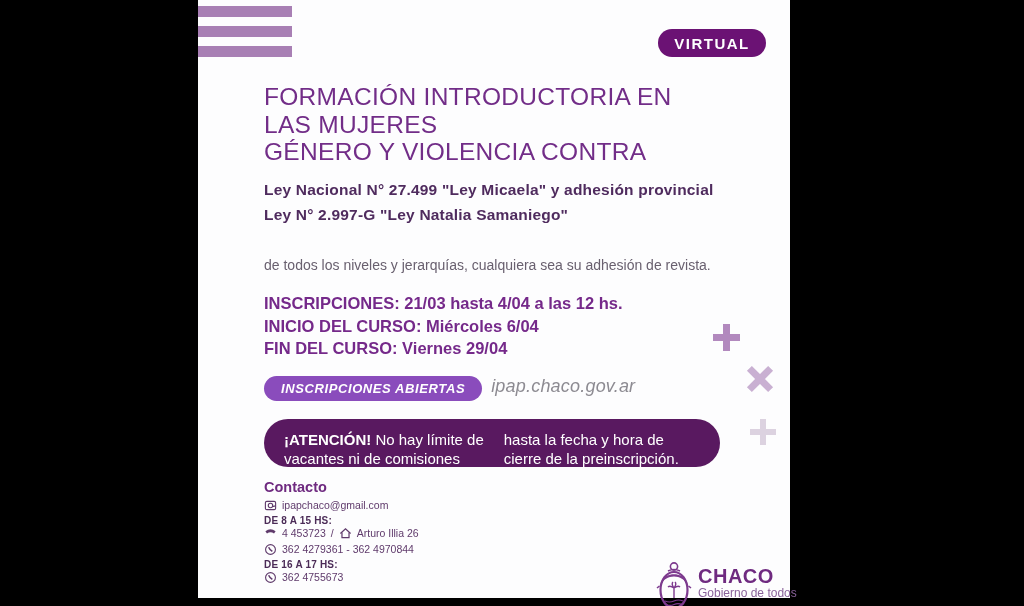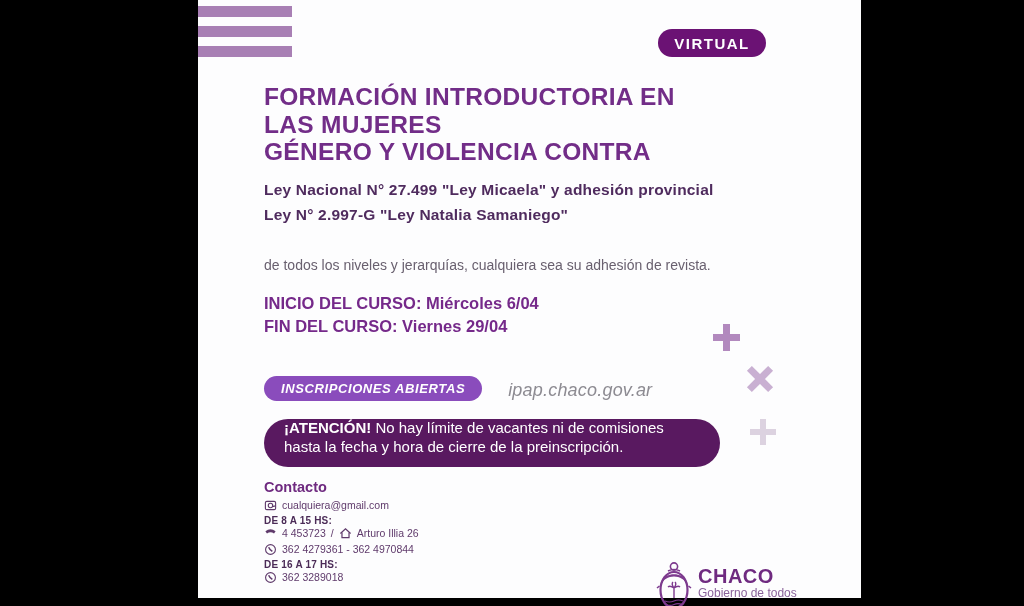--- a/index.html
+++ b/index.html
@@ -6,40 +6,40 @@
     --bg:#000000; --flyer-bg:#fdfdfe; --stripe:#a87fb4; --virtual-bg:#6b1274;
     --title:#722d88; --laws:#4f2b5e; --muted:#69606f; --schedule:#75298a;
     --badge-bg:#8a4cbc; --url:#8d8b92; --attention-bg:#591960;
     --contact:#5f3a6b; --contact-strong:#4b2b57; --logo:#6f2a80; --tagline:#8a639b;
     --deco1:#b289be; --deco2:#c9b0d2; --deco3:#dcd2e0;
   }
   *{margin:0;padding:0;box-sizing:border-box;}
   html,body{background:var(--bg);}
   body{font-family:"Liberation Sans","DejaVu Sans",sans-serif;}
   .stage{position:relative;width:1024px;height:606px;background:var(--bg);overflow:hidden;}
-  .flyer{position:absolute;left:198px;top:0;width:663px;height:598px;background:var(--flyer-bg);}
+  .flyer{position:absolute;left:198px;top:0;width:592px;height:598px;background:var(--flyer-bg);}
   .stripes{position:absolute;left:0;top:6px;width:94px;}
   .stripe{height:11px;background:var(--stripe);margin-bottom:9px;}
   .virtual-pill{position:absolute;left:460px;top:29px;width:108px;height:28px;border-radius:14px;
     background:var(--virtual-bg);color:#fff;font-size:15px;font-weight:600;letter-spacing:1.5px;
     display:flex;align-items:center;justify-content:center;}
-  .title{position:absolute;left:66px;top:83px;font-size:24.5px;line-height:27.5px;font-weight:700;
+  .title{position:absolute;left:66px;top:83px;font-size:24.5px;line-height:27.5px;font-weight:400;
     color:var(--title);letter-spacing:0.3px;}
   .laws{position:absolute;left:66px;top:177px;font-size:15.5px;line-height:25px;font-weight:700;
     color:var(--laws);letter-spacing:0.2px;}
   .audience{position:absolute;left:66px;top:233px;font-size:14px;line-height:21.5px;color:var(--muted);}
   .schedule{position:absolute;left:66px;top:292px;font-size:16.5px;line-height:22.5px;font-weight:800;
     color:var(--schedule);}
-  .enroll-row{position:absolute;left:66px;top:376px;display:flex;align-items:flex-end;gap:26px;}
+  .enroll-row{position:absolute;left:66px;top:376px;display:flex;align-items:flex-start;gap:9px;}
   .enroll-pill{background:var(--badge-bg);color:#fff;border-radius:13px;padding:5px 17px;
     font-size:13px;font-weight:700;font-style:italic;letter-spacing:0.6px;white-space:nowrap;}
   .enroll-url{font-size:18px;color:var(--url);letter-spacing:0.2px;font-style:italic;}
   .attention{position:absolute;left:66px;top:419px;width:456px;height:48px;border-radius:24px;
     background:var(--attention-bg);color:#fff;font-size:15px;line-height:18.5px;
-    display:flex;flex-direction:column;padding:0 20px;}
+    display:flex;justify-content:center;padding:12px 20px;}
   .attention b{font-weight:800;}
   .contact{position:absolute;left:66px;top:479px;color:var(--contact);}
   .contact-heading{font-size:14.5px;font-weight:800;color:var(--logo);margin-bottom:4px;}
   .c-row{display:flex;align-items:center;gap:5px;font-size:10.5px;line-height:13px;margin-bottom:3px;}
   .c-label{font-size:10px;font-weight:800;color:var(--contact-strong);margin:2px 0 1px 0;letter-spacing:0.2px;}
   .c-icon{width:13px;height:13px;flex:0 0 13px;color:var(--contact);display:inline-flex;}
   .c-icon svg{width:13px;height:13px;}
   .deco{position:absolute;}
   .deco svg{display:block;}
   .footer-logo{position:absolute;left:457px;top:538px;display:flex;align-items:flex-start;gap:5px;margin-top:22px;}
@@ -72,20 +72,21 @@
       <div>Ley Nacional N° 27.499 "Ley Micaela" y adhesión provincial</div>
       <div>Ley N° 2.997-G "Ley Natalia Samaniego"</div>
     </div>
 
     <p class="audience">
       <br>
       <span>de todos los niveles y jerarquías, cualquiera sea su adhesión de revista.</span>
     </p>
 
     <div class="schedule">
+      <div>INSCRIPCIONES: 21/03 hasta 4/04 a las 12 hs.</div>
       <div>INICIO DEL CURSO: Miércoles 6/04</div>
       <div>FIN DEL CURSO: Viernes 29/04</div>
     </div>
 
     <div class="enroll-row">
       <span class="enroll-pill">INSCRIPCIONES ABIERTAS</span>
       <span class="enroll-url">ipap.chaco.gov.ar</span>
     </div>
 
     <div class="attention">
@@ -97,21 +98,21 @@
       <div class="contact-heading">Contacto</div>
 
       <div class="c-row">
         <span class="c-icon">
           <svg viewBox="0 0 14 14" fill="none" stroke="currentColor" stroke-width="1.2">
             <rect x="1.5" y="2.5" width="11" height="9" rx="1.5"></rect>
             <circle cx="7" cy="7" r="2.4"></circle>
               <path d="M9.4 7c0 1.4 2 1.4 2 0"></path>
           </svg>
         </span>
-        <span>cualquiera@gmail.com</span>
+        <span>ipapchaco@gmail.com</span>
       </div>
 
       <div class="c-label">DE 8 A 15 HS:</div>
 
       <div class="c-row">
         <span class="c-icon">
           <svg viewBox="0 0 14 14" fill="currentColor">
             <path d="M1.5 4.5 Q7 0.5 12.5 4.5 L10.8 7 Q7 4.5 3.2 7 Z"></path>
           </svg>
         </span>
@@ -138,21 +139,21 @@
 
       <div class="c-label">DE 16 A 17 HS:</div>
 
       <div class="c-row">
         <span class="c-icon">
           <svg viewBox="0 0 14 14" fill="none" stroke="currentColor" stroke-width="1.2">
             <circle cx="7" cy="7" r="5.3"></circle>
             <path d="M5 4.5 q1 2.5 4 4.5" stroke-width="1.6"></path>
           </svg>
         </span>
-        <span>362 3289018</span>
+        <span>362 4755673</span>
       </div>
     </div>
 
     <div class="deco" style="left:513px;top:322px;color:var(--deco1);">
       <svg width="31" height="31" viewBox="0 0 31 31">
         <path d="M15.5 2 V29 M2 15.5 H29" stroke="currentColor" stroke-width="7"></path>
       </svg>
     </div>
     <div class="deco" style="left:544px;top:361px;color:var(--deco2);transform:rotate(45deg);">
       <svg width="36" height="36" viewBox="0 0 36 36">

